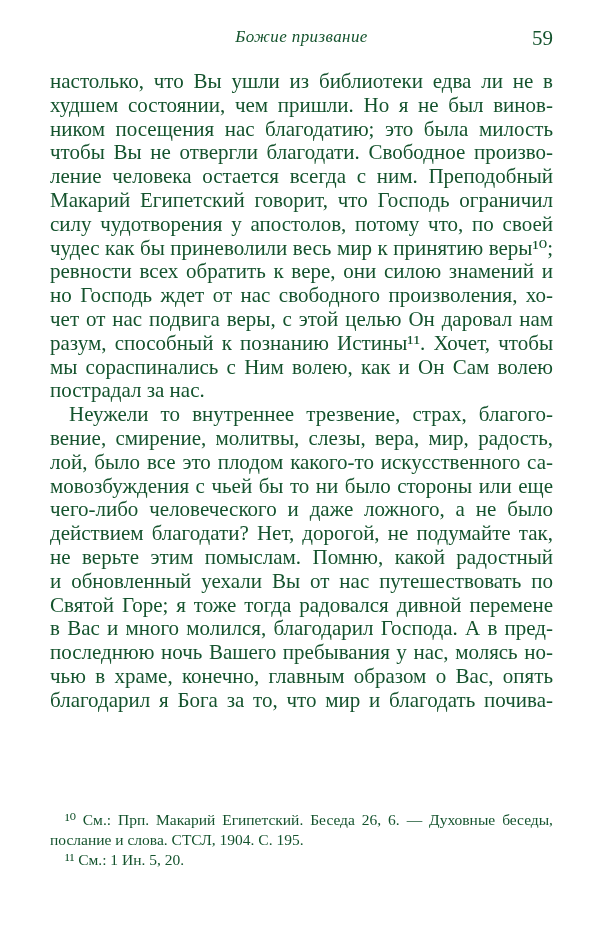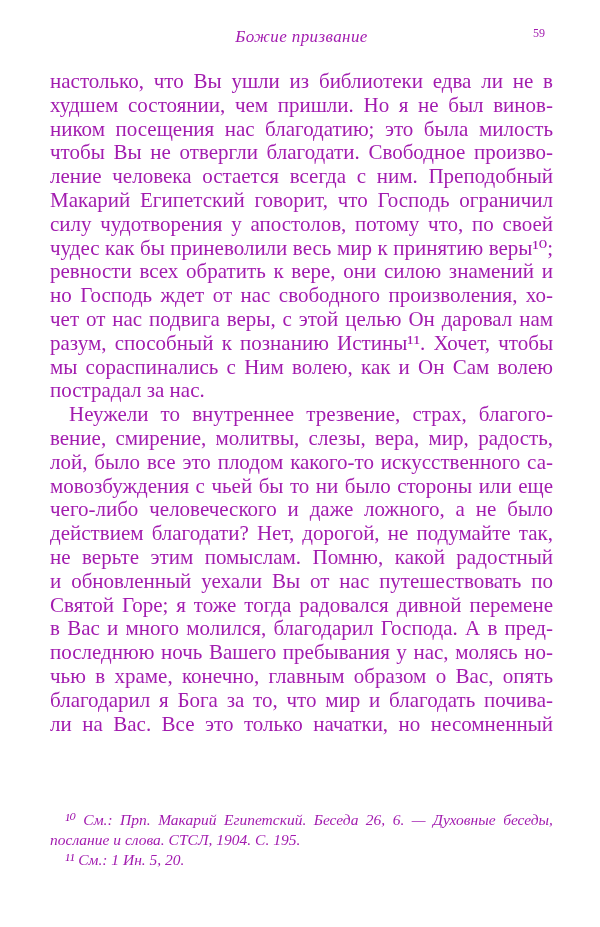--- a/index.html
+++ b/index.html
@@ -5,21 +5,21 @@
   html, body {
     margin: 0;
     padding: 0;
     background: #ffffff;
   }
   .page {
     position: relative;
     width: 600px;
     height: 927px;
     background: #ffffff;
-    color: #a21caf;
+    color: #14532d;
     font-family: "Liberation Serif", "DejaVu Serif", serif;
     overflow: hidden;
   }
   .header {
     position: absolute;
     top: 27px;
     left: 50px;
     width: 503px;
     height: 24px;
     font-size: 17px;
@@ -28,23 +28,23 @@
     position: absolute;
     left: 0;
     right: 0;
     top: 0;
     text-align: center;
     font-style: italic;
     letter-spacing: 0.4px;
   }
   .page-number {
     position: absolute;
-    right: 8px;
+    right: 0;
     top: -1px;
-    font-size: 12px;
+    font-size: 21px;
     font-style: normal;
   }
   .body-text {
     position: absolute;
     top: 70px;
     left: 50px;
     width: 503px;
     font-size: 21px;
     line-height: 23.8px;
   }
@@ -60,21 +60,20 @@
   .line.indent {
     text-indent: 19px;
   }
   .footnotes {
     position: absolute;
     top: 810px;
     left: 50px;
     width: 503px;
     font-size: 15.5px;
     line-height: 20px;
-    font-style: italic;
   }
   .fn-line {
     text-align: justify;
     text-align-last: left;
   }
   .fn-line.full {
     text-align-last: justify;
   }
   .fn-line.indent {
     text-indent: 15px;
@@ -114,21 +113,20 @@
       <div class="line">мовозбуждения с чьей бы то ни было стороны или еще</div>
       <div class="line">чего-либо человеческого и даже ложного, а не было</div>
       <div class="line">действием благодати? Нет, дорогой, не подумайте так,</div>
       <div class="line">не верьте этим помыслам. Помню, какой радостный</div>
       <div class="line">и обновленный уехали Вы от нас путешествовать по</div>
       <div class="line">Святой Горе; я тоже тогда радовался дивной перемене</div>
       <div class="line">в Вас и много молился, благодарил Господа. А в пред-</div>
       <div class="line">последнюю ночь Вашего пребывания у нас, молясь но-</div>
       <div class="line">чью в храме, конечно, главным образом о Вас, опять</div>
       <div class="line">благодарил я Бога за то, что мир и благодать почива-</div>
-      <div class="line">ли на Вас. Все это только начатки, но несомненный</div>
     </div>
   </div>
 
   <div class="footnotes">
     <div class="footnote">
       <div class="fn-line indent full">¹⁰ См.: Прп. Макарий Египетский. Беседа 26, 6. — Духовные беседы,</div>
       <div class="fn-line">послание и слова. СТСЛ, 1904. С. 195.</div>
     </div>
     <div class="footnote">
       <div class="fn-line indent">¹¹ См.: 1 Ин. 5, 20.</div>

